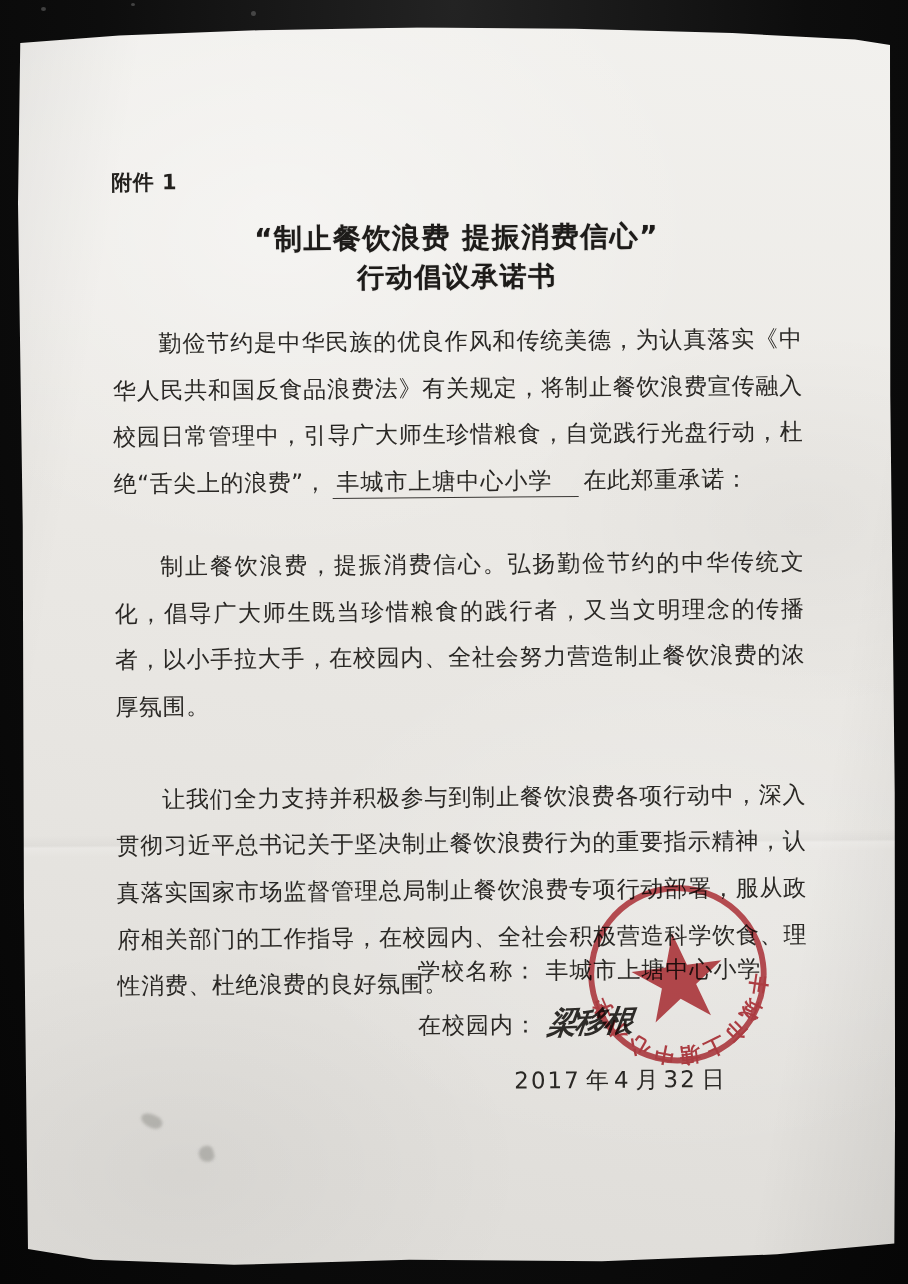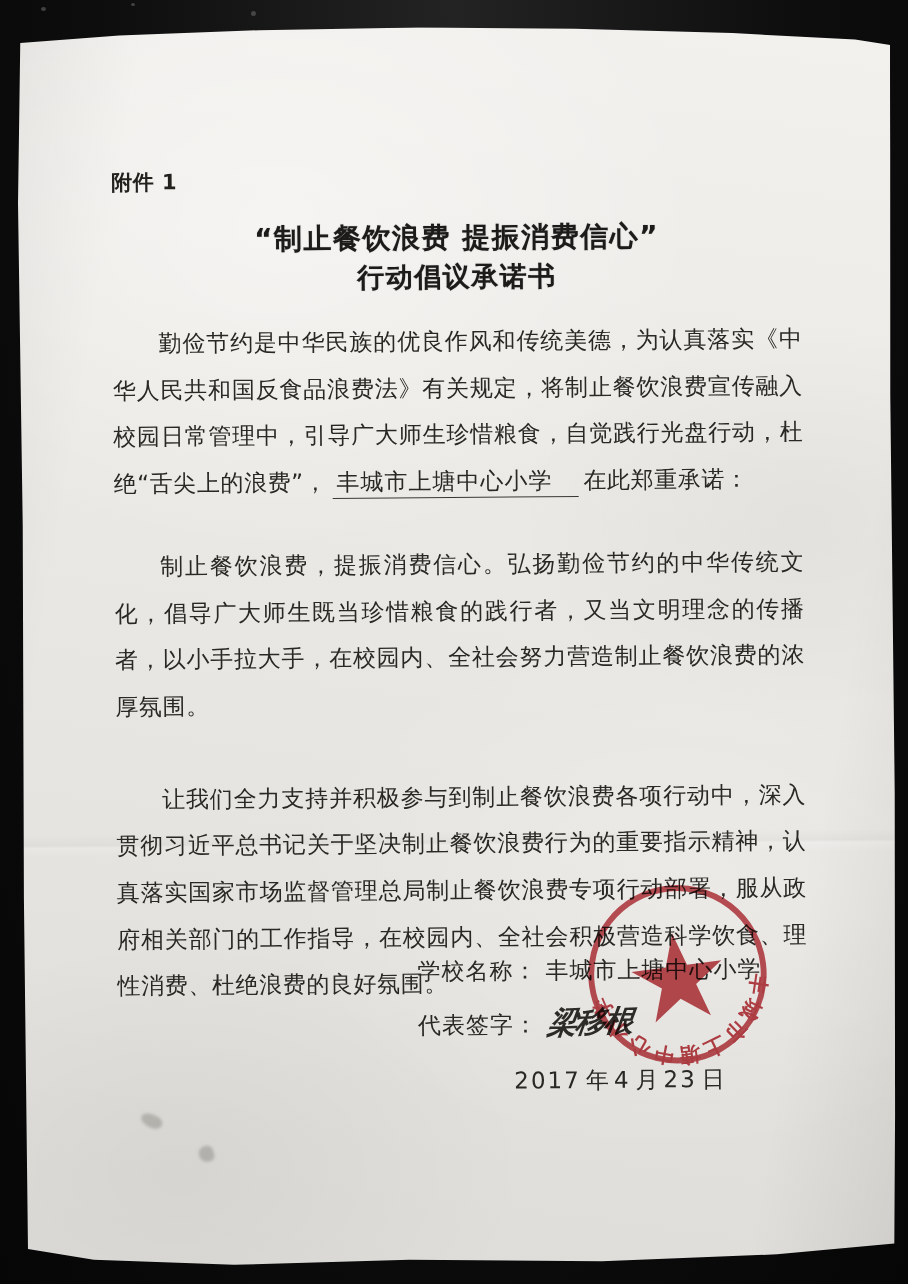--- a/index.html
+++ b/index.html
@@ -233,26 +233,26 @@
     <p class="doc-paragraph" id="para-body-two">让我们全力支持并积极参与到制止餐饮浪费各项行动中，深入贯彻习近平总书记关于坚决制止餐饮浪费行为的重要指示精神，认真落实国家市场监督管理总局制止餐饮浪费专项行动部署，服从政府相关部门的工作指导，在校园内、全社会积极营造科学饮食、理性消费、杜绝浪费的良好氛围。</p>
 
     <div id="signature-block">
 
       <div class="sig-row">
         <span class="sig-label">学校名称：</span>
         <span class="sig-value">丰城市上塘中心小学</span>
       </div>
 
       <div class="sig-row">
-        <span class="sig-label">代表签字：</span>
+        <span class="sig-label">在校园内：</span>
         <span id="signature-name">梁移根</span>
       </div>
 
       <div id="signature-date">
-        <span>2017</span><span class="date-unit">年</span><span>4</span><span class="date-unit">月</span><span>23</span><span class="date-unit">日</span>
+        <span>2017</span><span class="date-unit">年</span><span>4</span><span class="date-unit">月</span><span>32</span><span class="date-unit">日</span>
       </div>
 
     </div>
   </div>
 
   <div id="official-seal">
     <svg viewBox="0 0 200 200" xmlns="http://www.w3.org/2000/svg">
       <defs>
         <path id="seal-arc" d="M 100,100 m -76,0 a 76,76 0 1 1 152,0" transform="rotate(180 100 100)" fill="none"></path>
       </defs>

